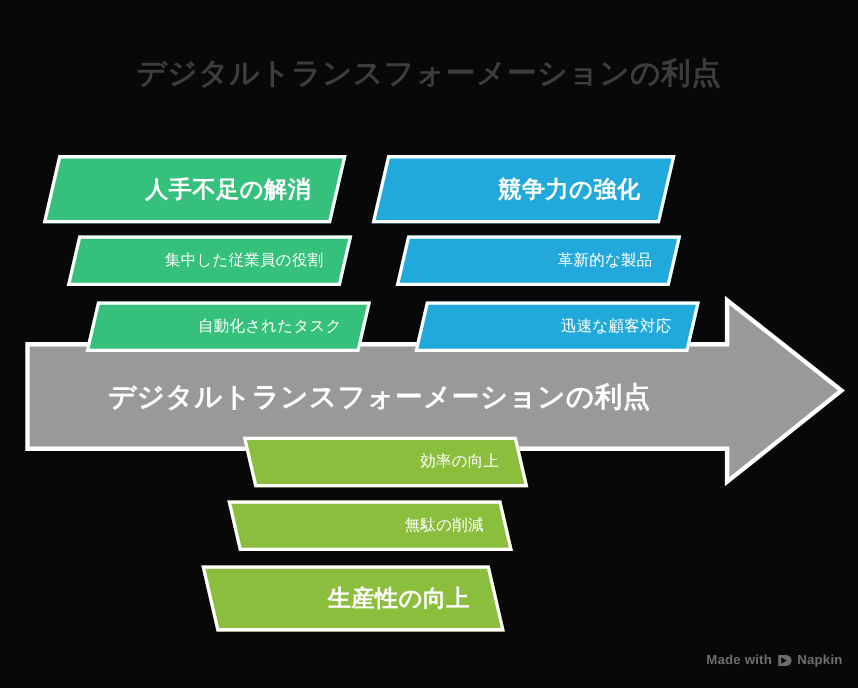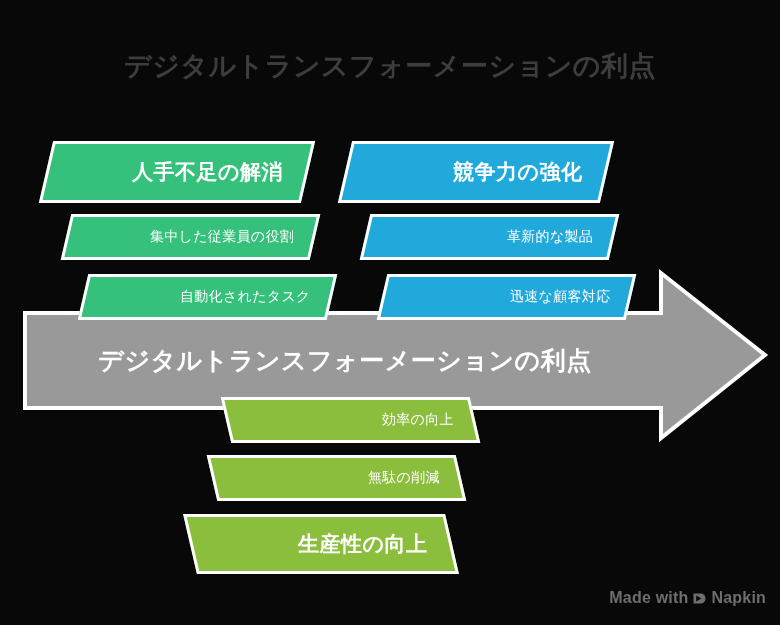--- a/index.html
+++ b/index.html
@@ -83,21 +83,21 @@
 
   
   .watermark {
     position: absolute;
     right: 14px;
     bottom: 18px;
     display: flex;
     align-items: center;
     gap: 5px;
     color: #6e6e6e;
-    font-size: 16px;
+    font-size: 12px;
     font-weight: bold;
     letter-spacing: 0.2px;
   }
   .watermark .np-logo { display: block; }
 </style>
 </head>
 <body>
 
 <div id="canvas">
 

